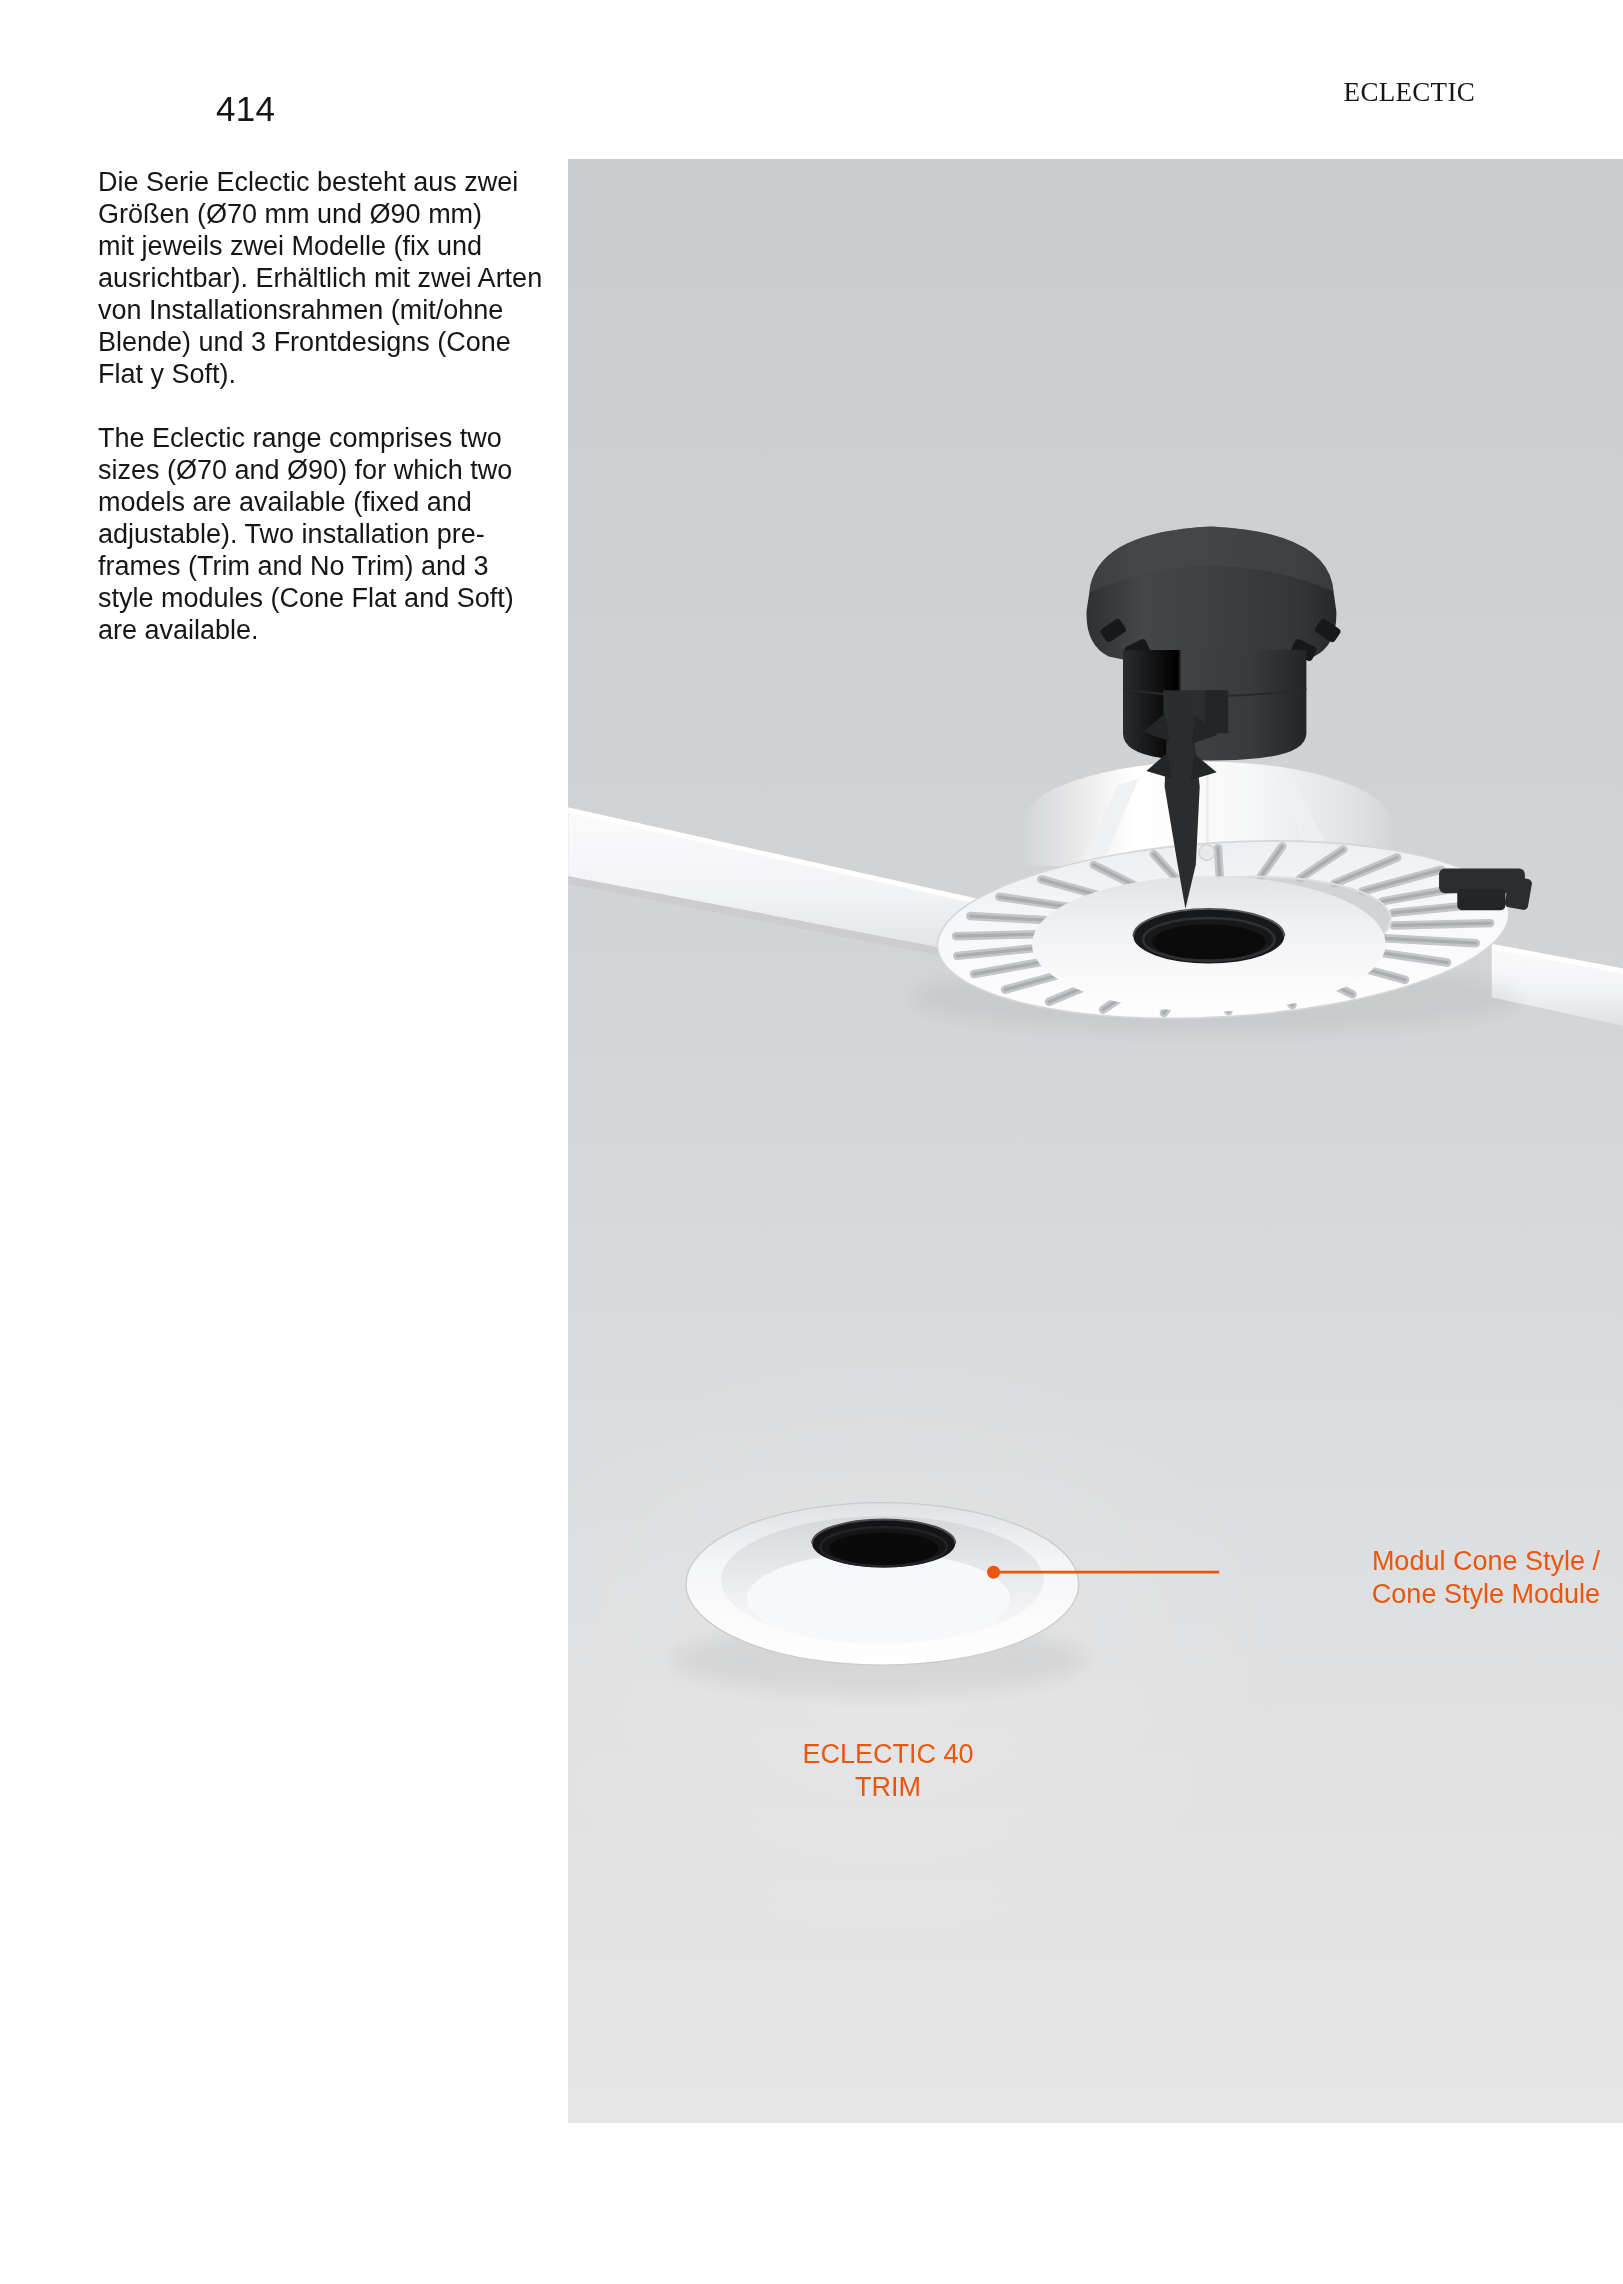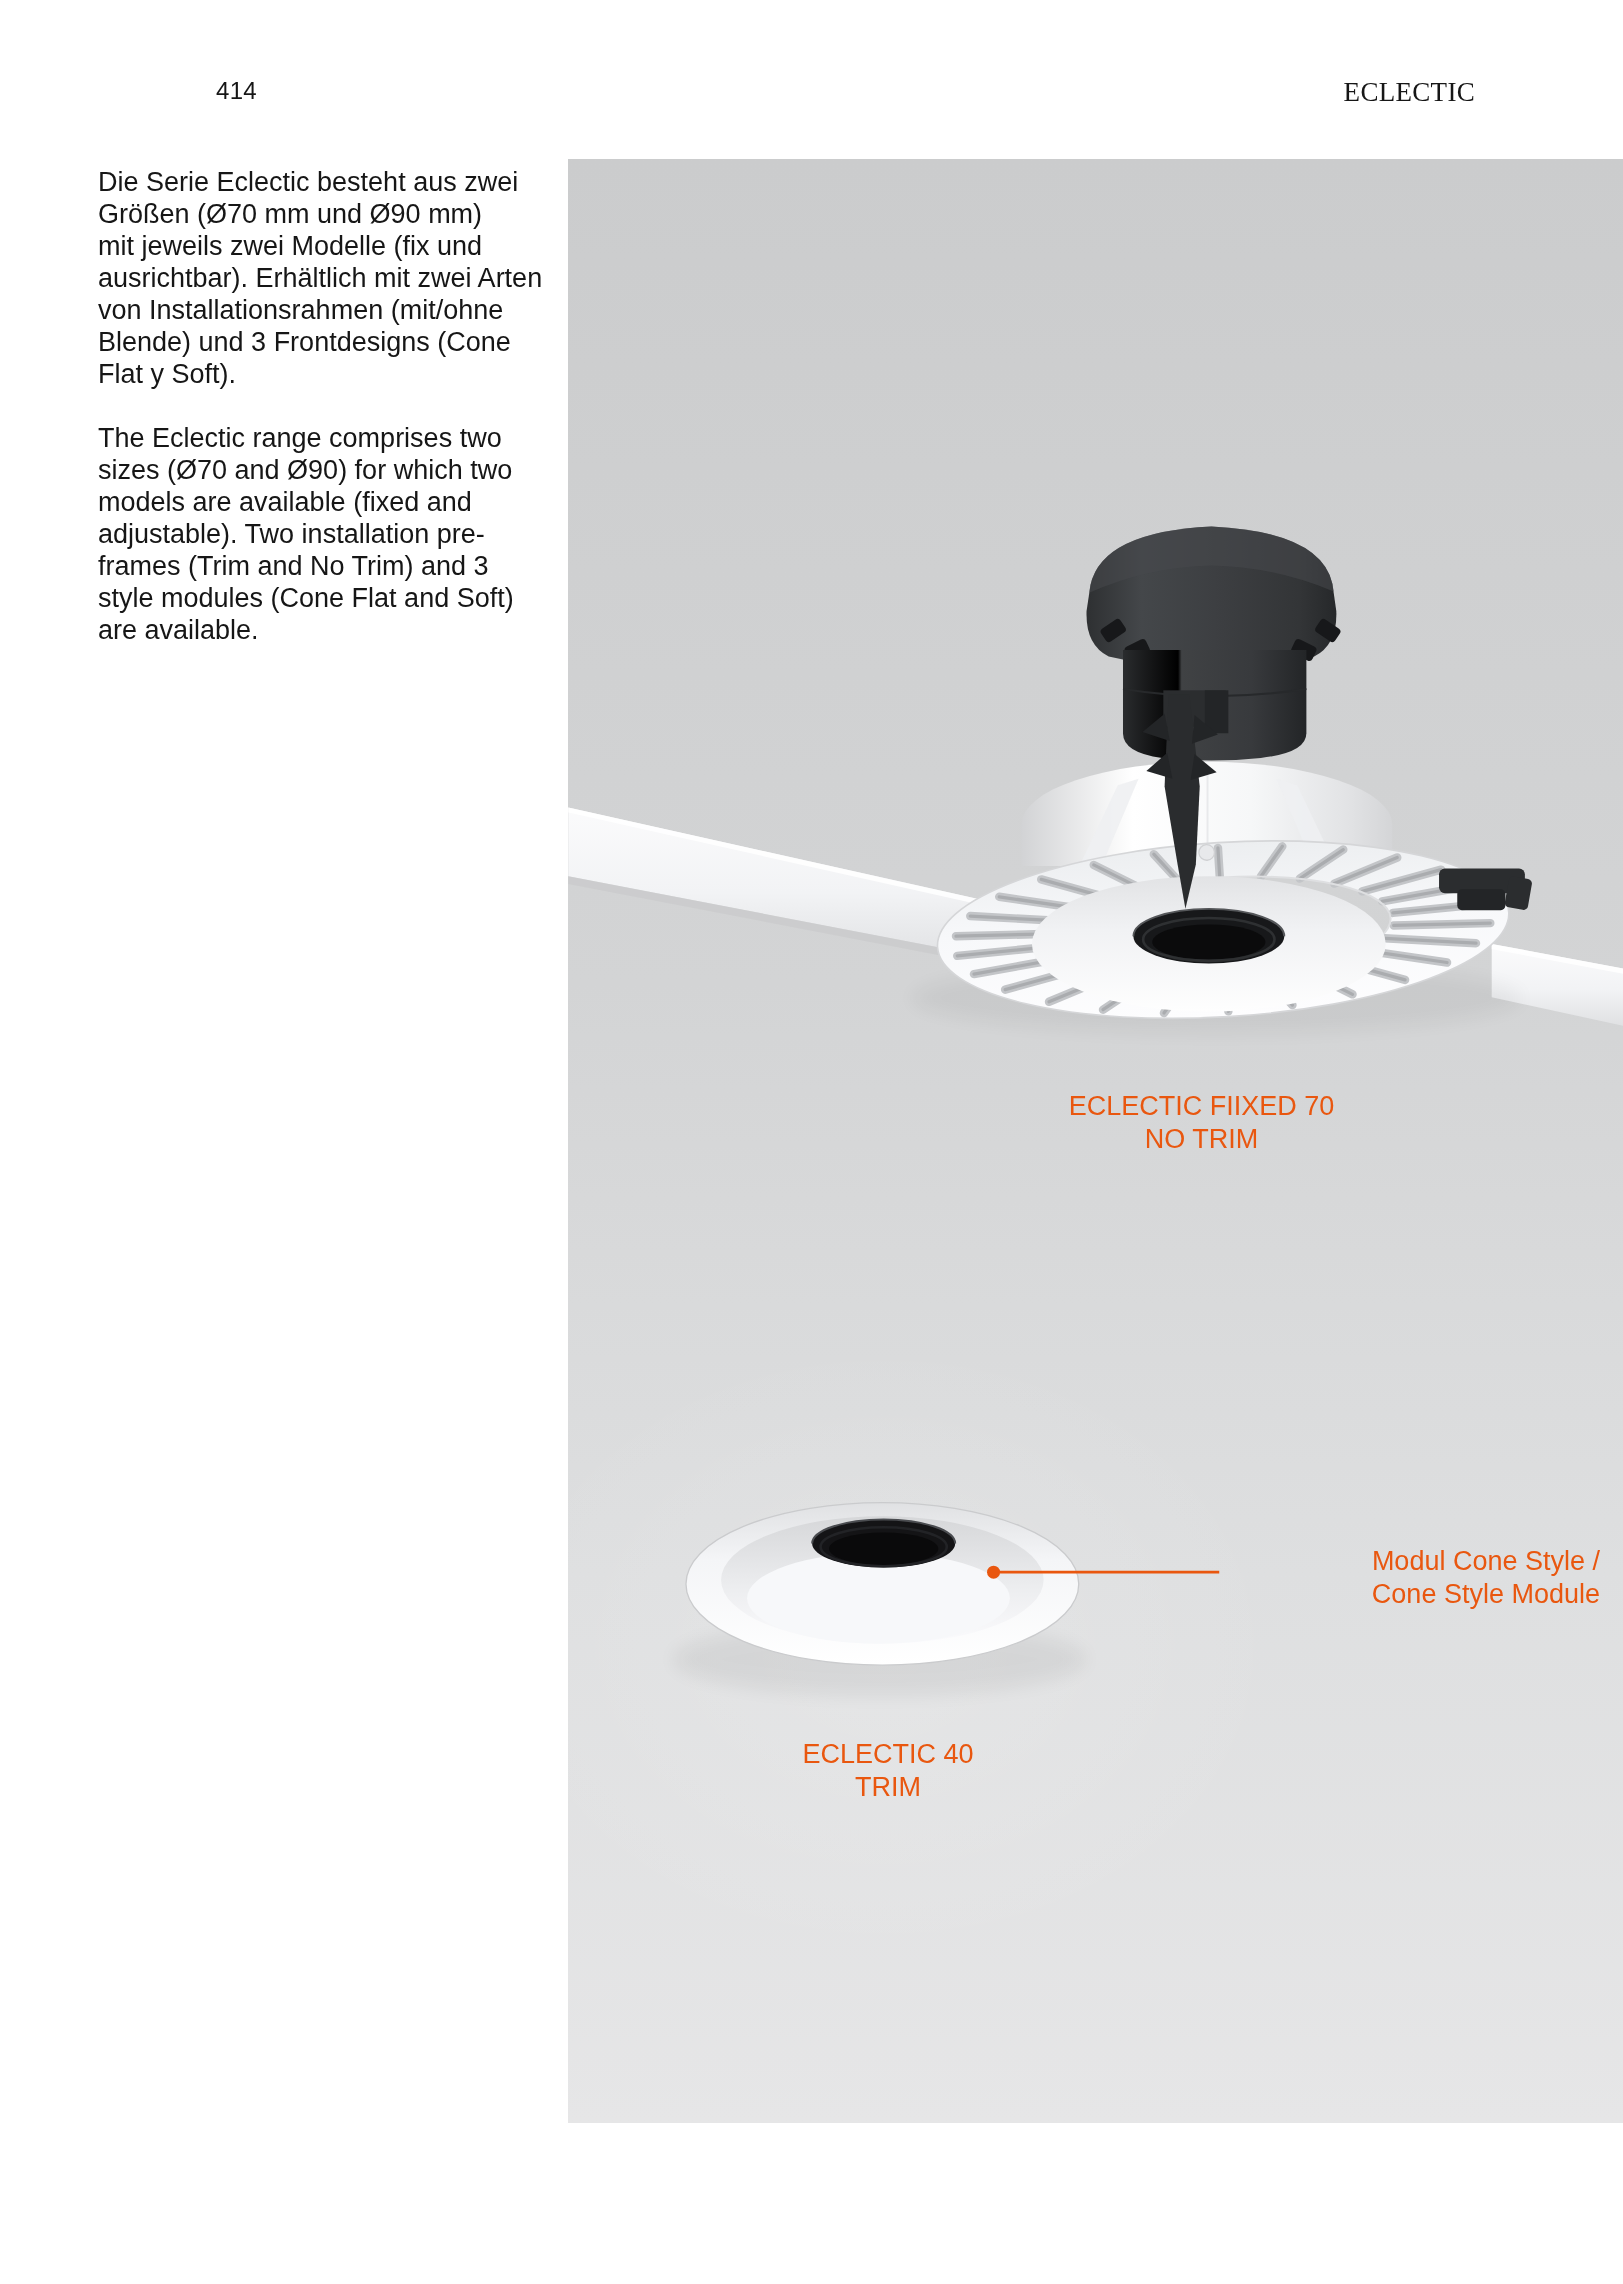--- a/index.html
+++ b/index.html
@@ -6,22 +6,22 @@
   .page{
     position:relative;
     width:1623px;height:2284px;
     background:#ffffff;
     font-family:"Liberation Sans","DejaVu Sans",sans-serif;
     color:#161616;
     overflow:hidden;
   }
   
   .page-number{
-    position:absolute;left:216px;top:79px;
-    font-size:24px;line-height:1;letter-spacing:0.3px;
+    position:absolute;left:216px;top:91px;
+    font-size:35px;line-height:1;letter-spacing:0.3px;
   }
   .page-title{
     position:absolute;right:148px;top:79px;
     font-size:27px;line-height:1;letter-spacing:0.3px;
     text-align:left;
     font-family:Liberation Serif, serif;
   }
   
   .intro{
     position:absolute;left:98px;top:166px;width:494px;
@@ -282,24 +282,20 @@
 
         <g>
           <line x1="1536" y1="2418" x2="1874" y2="2418" style="stroke:var(--accent)" stroke-width="4"></line>
           <circle cx="1527" cy="2418" r="10" style="fill:var(--accent)"></circle>
         </g>
       </g>
     </svg>
 
   </div>
 
-  <div class="fig-label centered label-top">
-    <div>ECLECTIC FIIXED 70</div>
-    <div>NO TRIM</div>
-  </div>
 
   <div class="fig-label label-annotation">
     <div>Modul Cone Style /</div>
     <div>Cone Style Module</div>
   </div>
 
   <div class="fig-label centered label-bottom">
     <div>ECLECTIC 40</div>
     <div>TRIM</div>
   </div>

